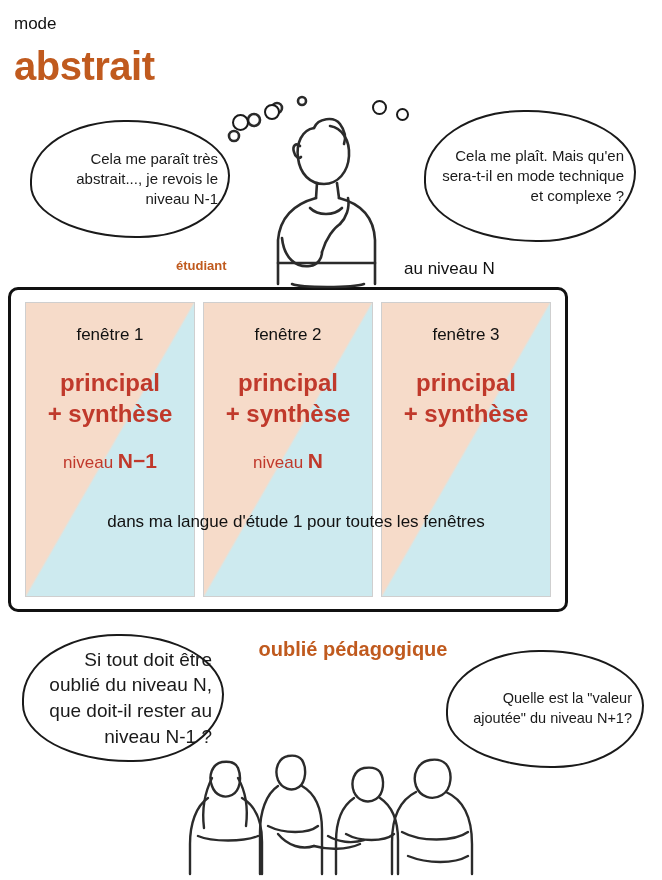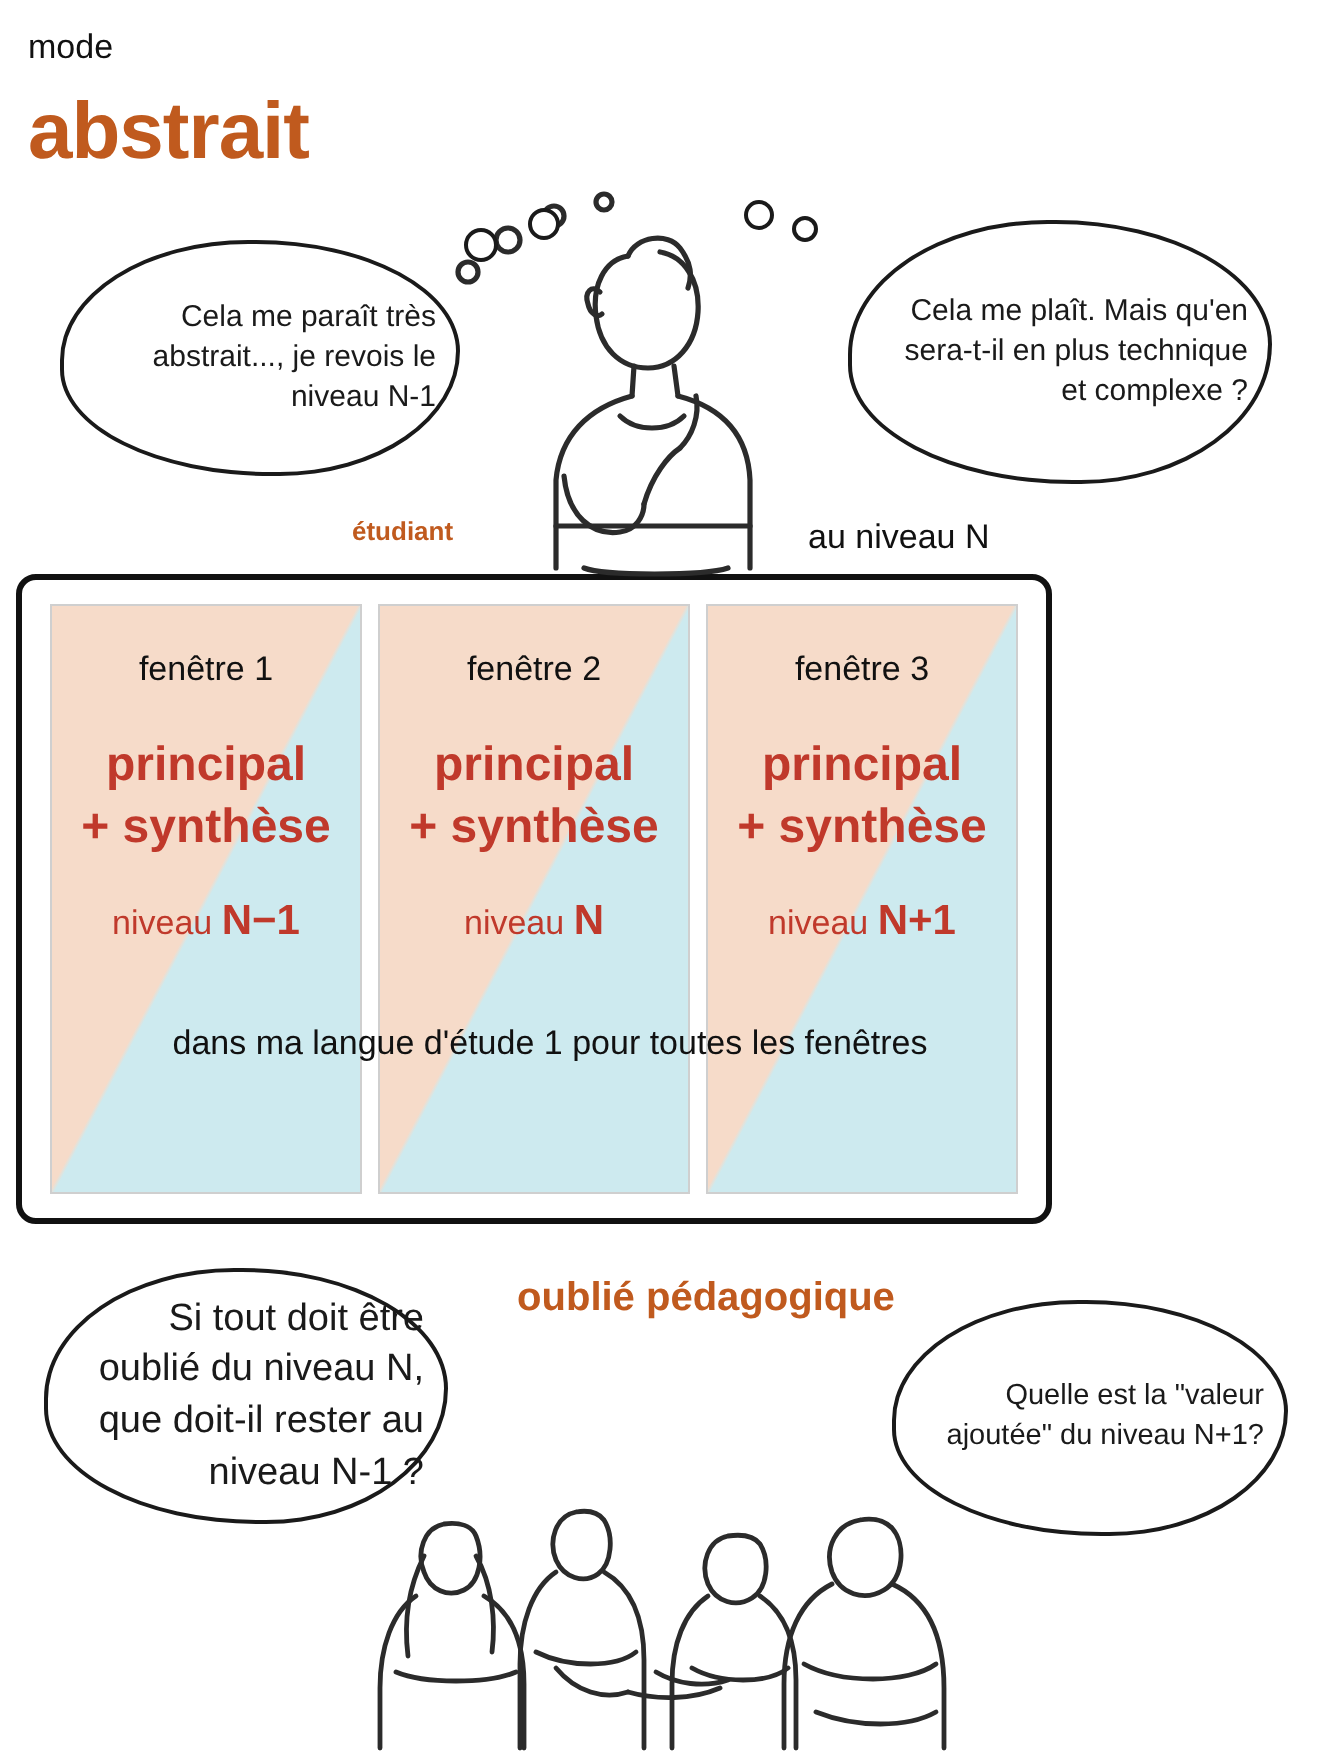--- a/index.html
+++ b/index.html
@@ -102,21 +102,21 @@
     font-weight: bold;
     color: #c05a1e;
     line-height: 1.35;
   }
 
   
   .panel {
     position: absolute;
     left: 8px;
     top: 287px;
-    width: 518px;
+    width: 560px;
     height: 325px;
     box-sizing: border-box;
     border: 3px solid #111;
     border-radius: 10px;
     background: #ffffff;
     overflow: hidden;
   }
   .windows-row {
     position: absolute;
     left: 0; top: 0; right: 0; bottom: 0;
@@ -214,21 +214,21 @@
   <path d="M88 120 C96 128 112 128 120 120"></path>
   <path d="M56 175 L153 175"></path>
 
   <path d="M70 196 C80 200 130 200 142 196"></path>
 </svg>
 
 <div class="bubble bubble-cloud" id="bubble-student-left">
   <span>Cela me paraît très abstrait..., je revois le niveau N-1</span>
 </div>
 <div class="bubble bubble-cloud" id="bubble-student-right">
-  <span>Cela me plaît. Mais qu'en sera-t-il en plus technique et complexe ?</span>
+  <span>Cela me plaît. Mais qu'en sera-t-il en mode technique et complexe ?</span>
 </div>
 <div class="bubble-dot" style="left:232px; top:114px; width:13px; height:13px;"></div>
 <div class="bubble-dot" style="left:264px; top:104px; width:12px; height:12px;"></div>
 <div class="bubble-dot" style="left:372px; top:100px; width:11px; height:11px;"></div>
 <div class="bubble-dot" style="left:396px; top:108px; width:9px; height:9px;"></div>
 
 <div class="role-student">étudiant</div>
 <div class="role-student-level">au niveau N</div>
 
 <div class="panel">
@@ -254,23 +254,20 @@
       <div class="win-level">
         <span>niveau </span><b>N</b>
       </div>
     </div>
 
     <div class="window">
       <div class="win-title">fenêtre 3</div>
       <div class="win-main">
         <div>principal</div>
         <div>+ synthèse</div>
-      </div>
-      <div class="win-level">
-        <span>niveau </span><b>N+1</b>
       </div>
     </div>
 
   </div>
   <div class="panel-footnote">dans ma langue d'étude 1 pour toutes les fenêtres</div>
 </div>
 
 <div class="role-team">oublié pédagogique</div>
 
 <div class="bubble bubble-cloud" id="bubble-team-left">

